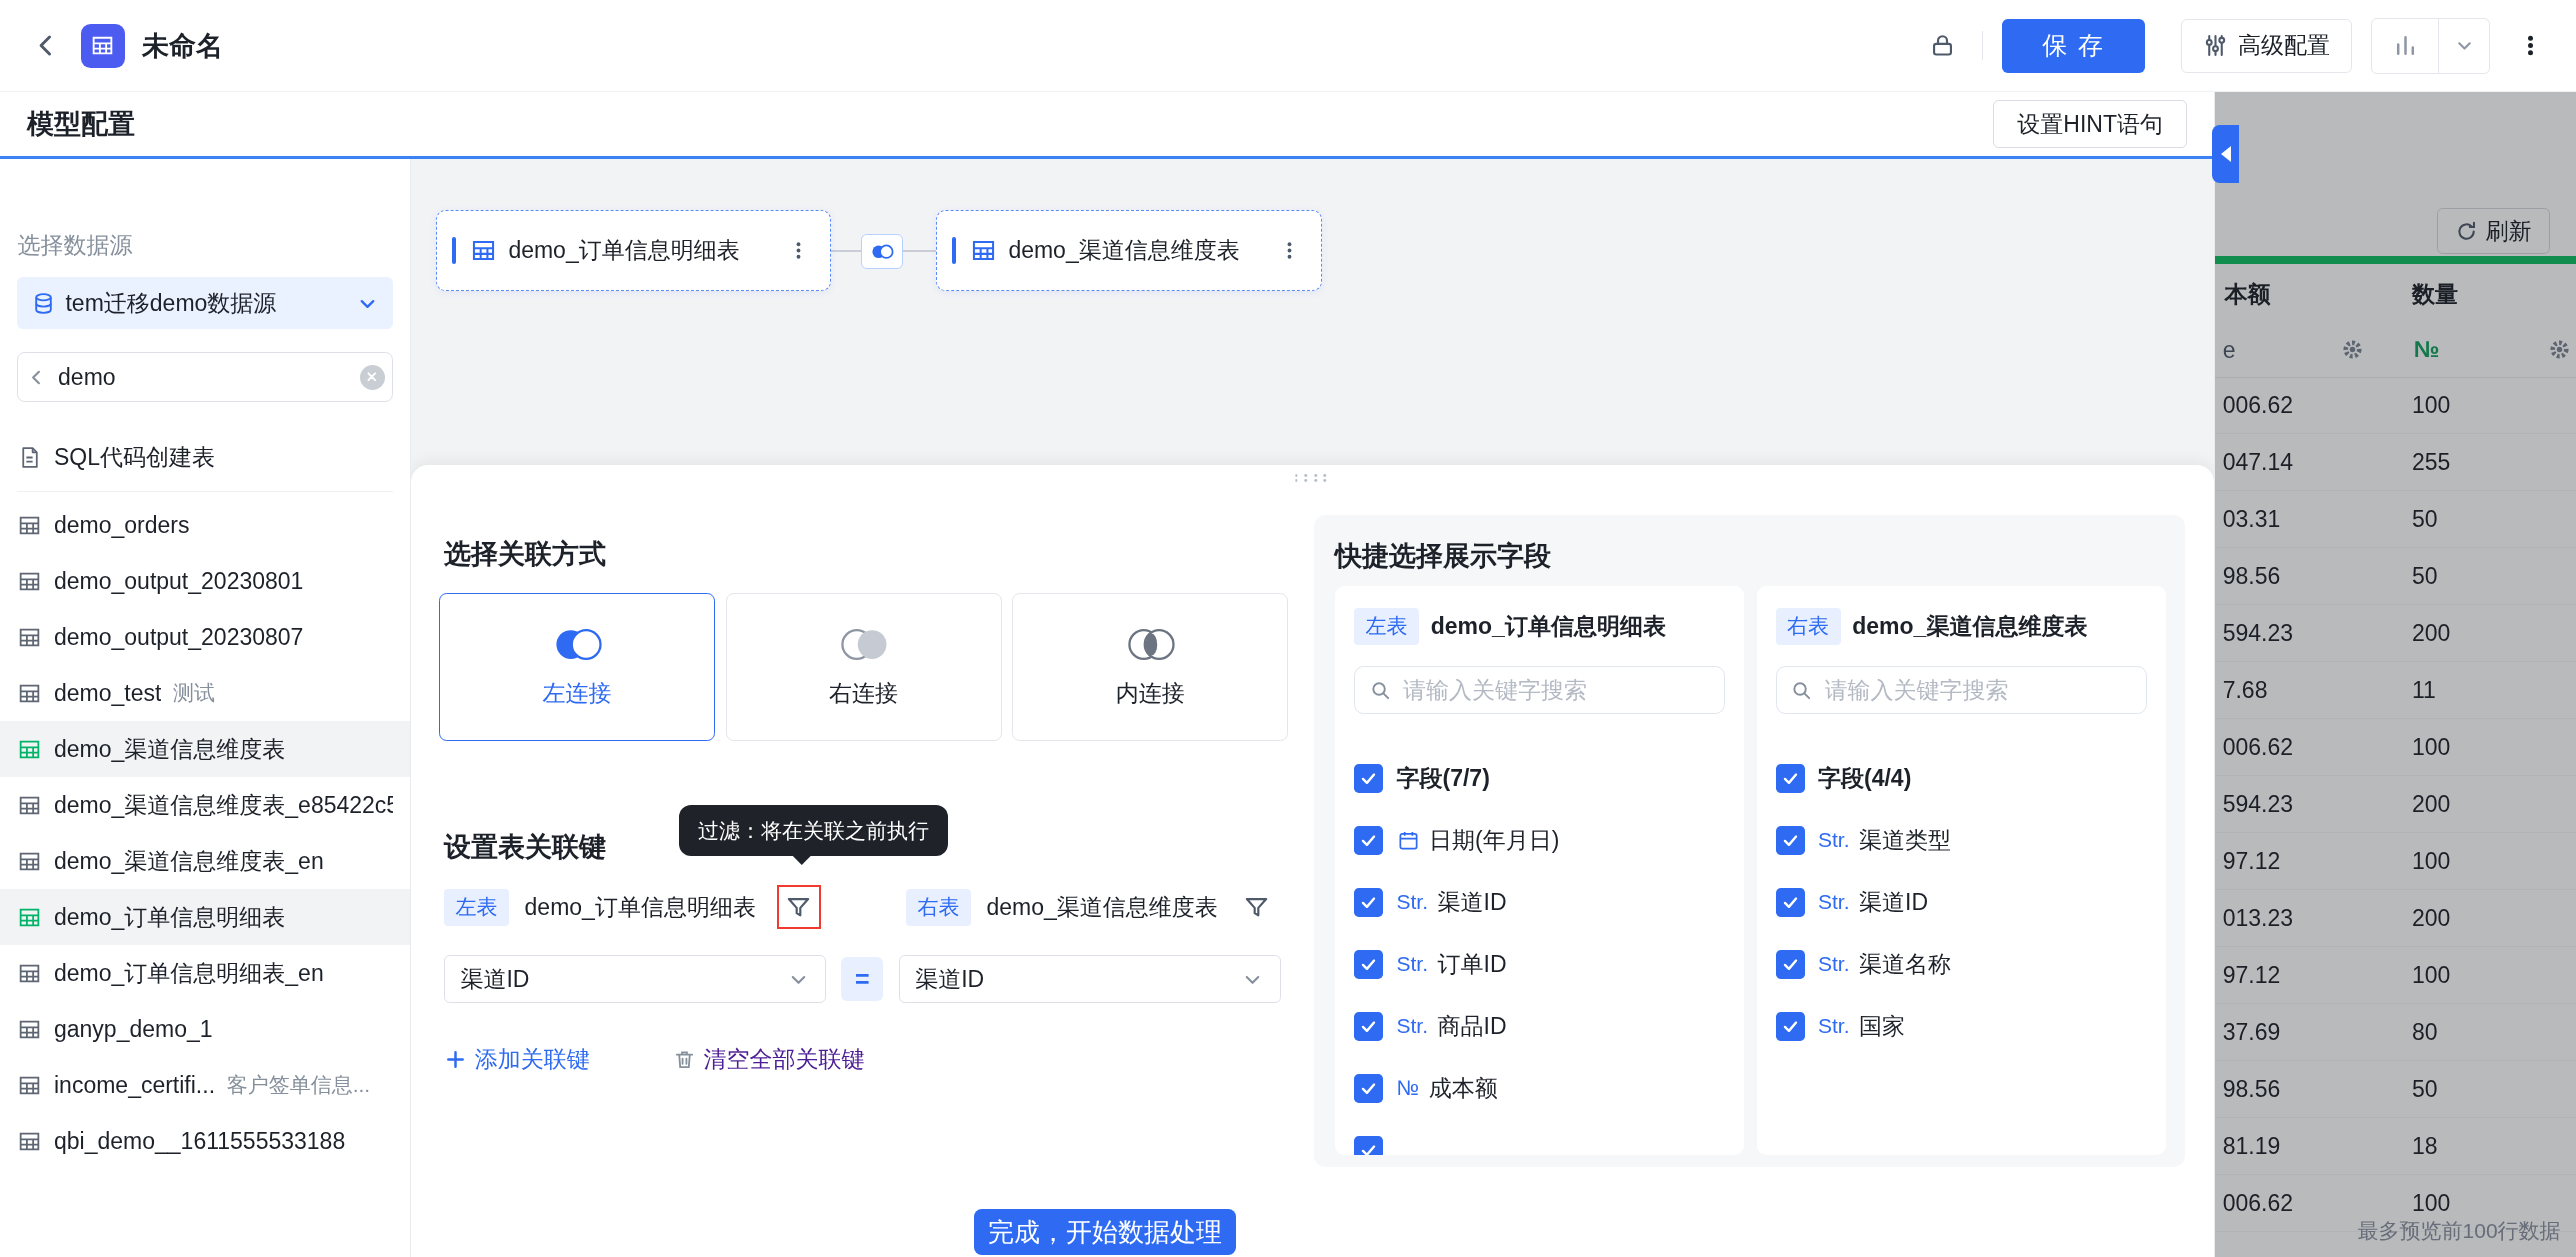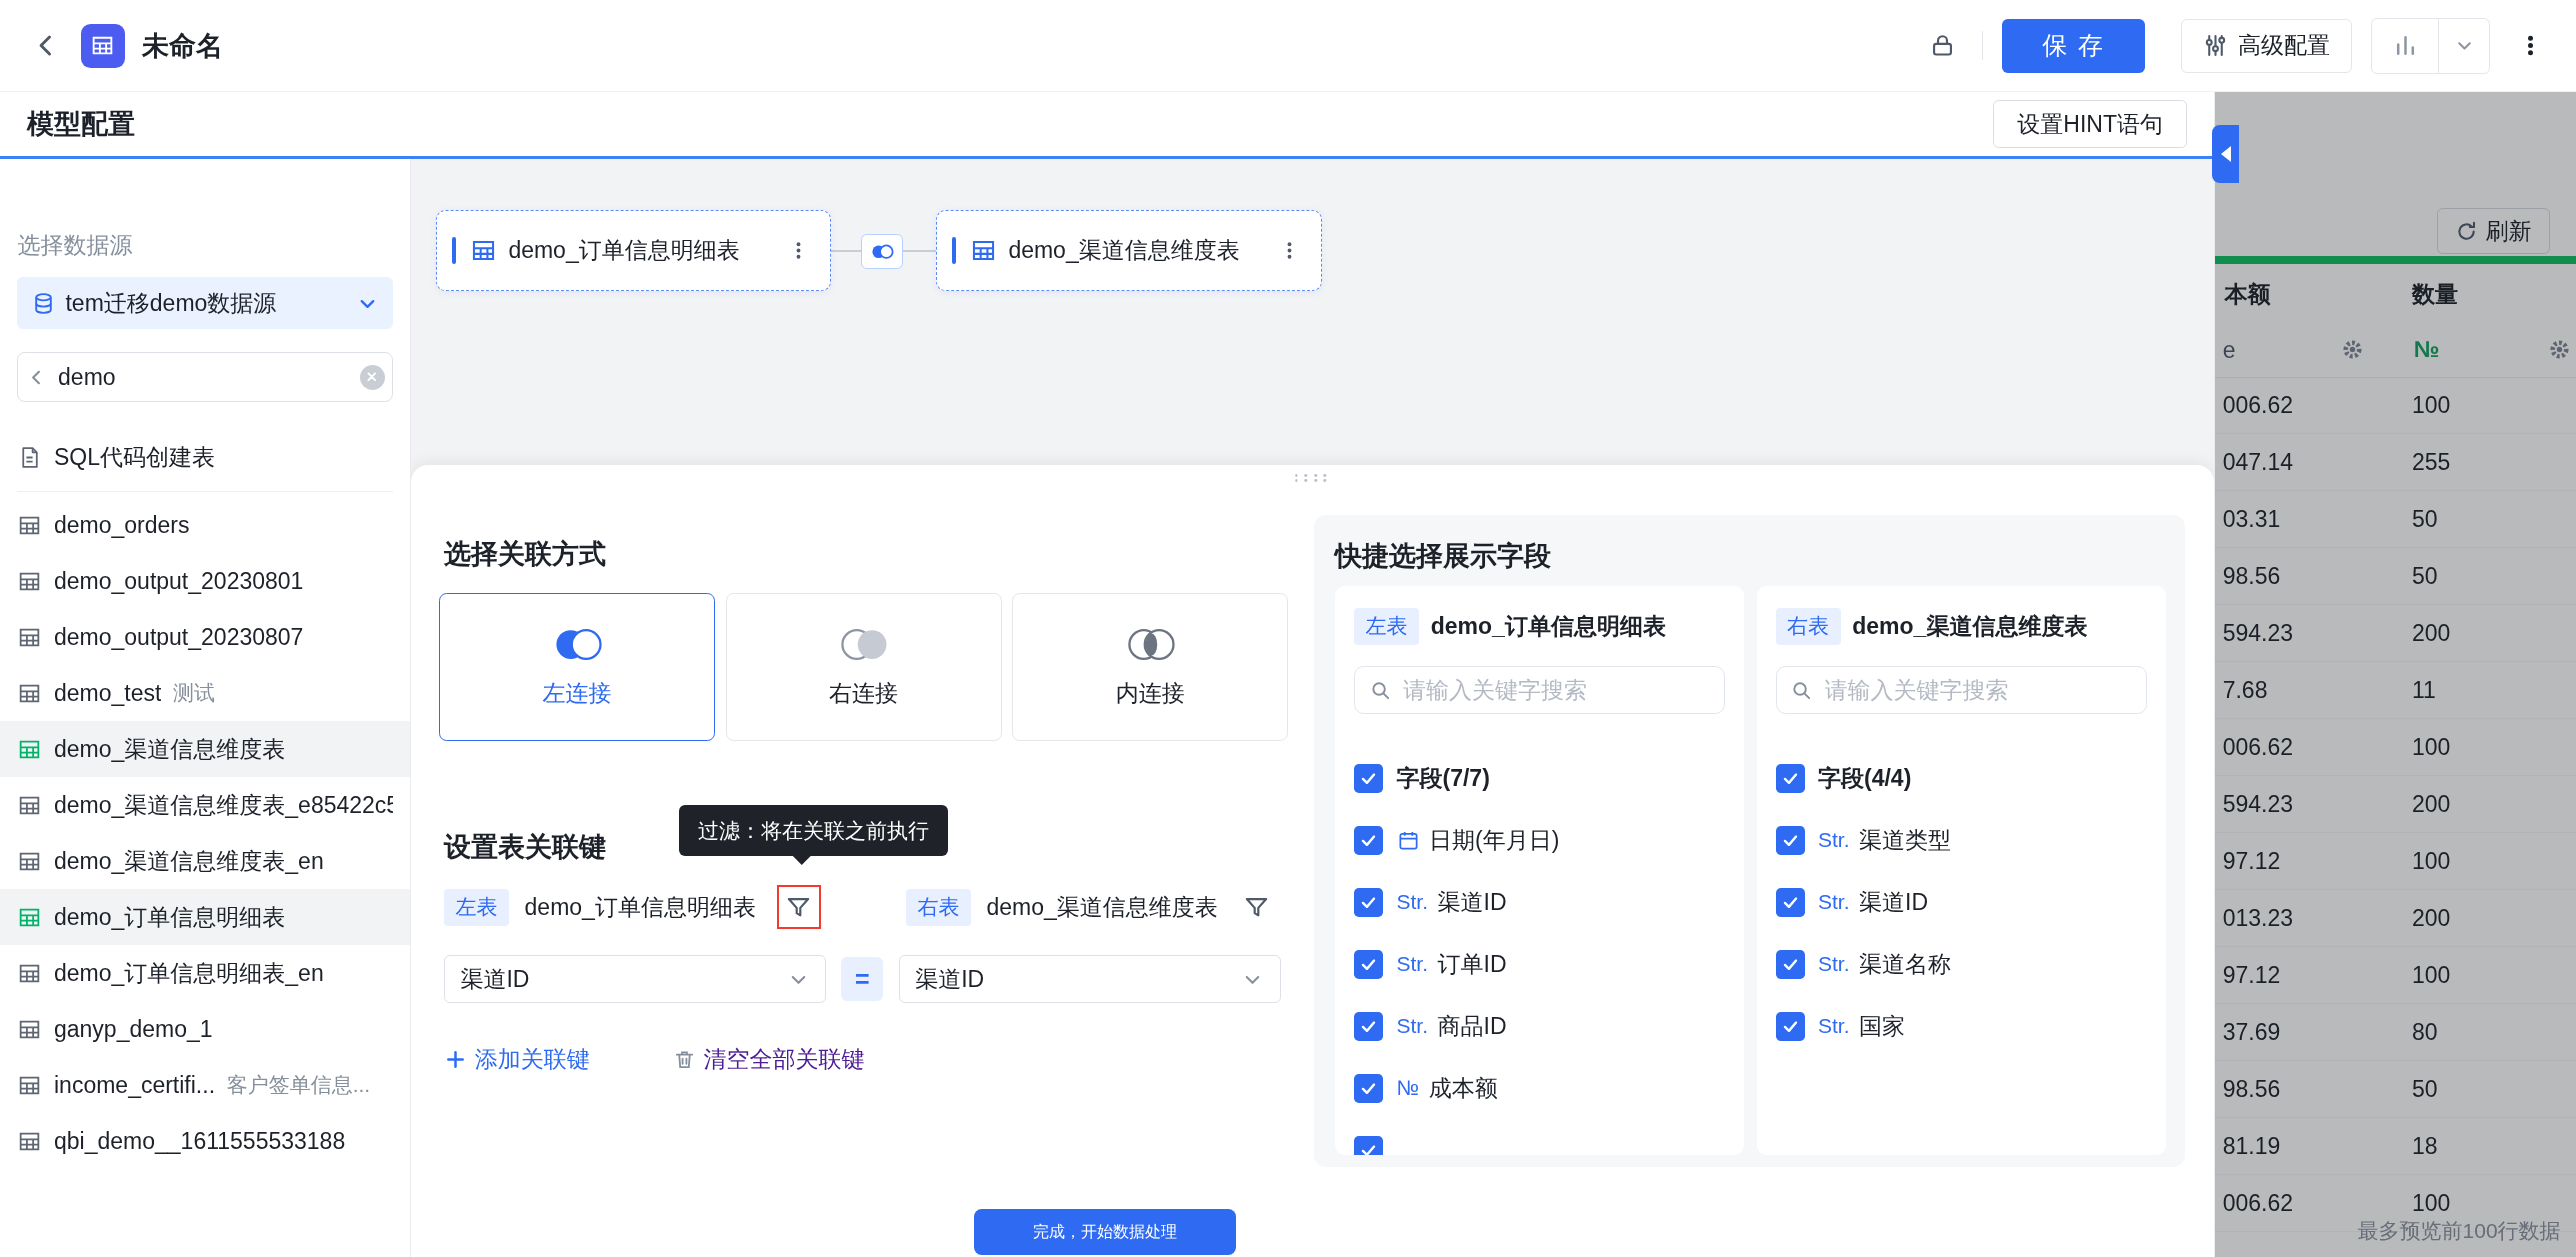--- a/index.html
+++ b/index.html
@@ -73,21 +73,21 @@
          box-shadow:0 -3.9px 15.4px rgba(0,0,0,.06);}
   .drag{position:absolute;top:8.7px;left:50%;transform:translateX(-50%);display:grid;grid-template-columns:repeat(4,6.7px);gap:2.9px;}
   .drag span{width:2.9px;height:2.9px;border-radius:50%;background:#b9bfc8;}
   .p-h1{position:absolute;left:33px;font-size:27px;font-weight:700;}
   .jcards{position:absolute;left:28px;top:128px;display:flex;gap:10.6px;}
   .jcard{width:276px;height:148px;background:#fff;border:1px solid #e5e6eb;border-radius:7.7px;display:flex;flex-direction:column;
          align-items:center;justify-content:center;gap:13.5px;cursor:pointer;box-sizing:border-box;}
   .jcard.selected{border:1.9px solid #2e6bf2;}
   .jlabel{font-size:23px;color:#1d2129;}
   .jcard.selected .jlabel{color:#2e6bf2;}
-  .tooltip{position:absolute;left:268px;top:340px;height:51px;background:#1f2329;color:#fff;font-size:21px;border-radius:6px;
+  .tooltip{position:absolute;left:268px;top:340px;height:51px;background:#1f2329;color:#fff;font-size:21px;border-radius:12px;
            display:flex;align-items:center;padding:0 19px;z-index:6;white-space:nowrap;}
   .tooltip:after{content:"";position:absolute;left:116px;bottom:-5.8px;width:13.5px;height:13.5px;background:#1f2329;transform:rotate(45deg);}
   .keys-row{position:absolute;left:33px;top:420px;height:44px;display:flex;align-items:center;}
   .badge{display:inline-flex;align-items:center;height:37px;padding:0 11.6px;background:#e8f0ff;color:#2e6bf2;border-radius:3.9px;font-size:21px;white-space:nowrap;}
   .key-tname{font-size:23px;font-weight:500;margin-left:15.4px;white-space:nowrap;}
   .funnel{width:39px;height:39px;display:flex;align-items:center;justify-content:center;color:#4e5969;}
   .redbox{margin-left:21px;width:44px;height:44px;border:2.9px solid #f03b2e;display:flex;align-items:center;justify-content:center;box-sizing:border-box;}
   .selects-row{position:absolute;left:33px;top:490px;height:48px;display:flex;align-items:center;}
   .sel-box{width:382px;height:48px;border:1px solid #dde0e6;border-radius:5.8px;background:#fff;display:flex;align-items:center;
            padding:0 15.4px;box-sizing:border-box;color:#1d2129;}
@@ -113,21 +113,21 @@
   .frow{height:62px;display:flex;align-items:center;}
   .cb{width:29px;height:29px;background:#2e6bf2;border-radius:4.8px;display:flex;align-items:center;justify-content:center;flex:0 0 29px;}
   .fhdr-label{font-size:23px;font-weight:700;margin-left:13.5px;}
   .fcal{display:none;margin-left:13.5px;color:#2e6bf2;}
   .fcal.show{display:flex;}
   .ftype{font-size:21px;color:#2e6bf2;margin-left:13.5px;white-space:nowrap;}
   .ftype:empty{display:none;}
   .flabel{font-size:23px;margin-left:9.6px;white-space:nowrap;}
 
   .done-btn{position:absolute;left:563px;top:744px;width:262px;height:46px;background:#2e6bf2;color:#fff;border-radius:7.7px;
-            font-size:16px;display:flex;align-items:center;justify-content:center;}
+            font-size:26px;display:flex;align-items:center;justify-content:center;}
 
   
   .preview{position:absolute;left:2214px;top:92px;width:362px;height:1166px;background:#fff;border-left:1px solid #e9ebee;
            box-sizing:border-box;overflow:hidden;}
   .refresh-btn{position:absolute;right:26px;top:116px;height:46px;padding:0 17.4px;border:1px solid #d6dae0;border-radius:5.8px;
                background:#fff;display:flex;align-items:center;gap:7.7px;font-size:23px;color:#1d2129;}
   .pv-bar{position:absolute;left:0;top:164px;width:100%;height:7.7px;background:#0fbf60;}
   .pv-head{position:absolute;left:0;top:172px;width:100%;height:60px;}
   .pv-c1{position:absolute;left:9.6px;top:15.4px;font-size:23px;font-weight:700;}
   .pv-c2{position:absolute;left:197px;top:15.4px;font-size:23px;font-weight:700;}

